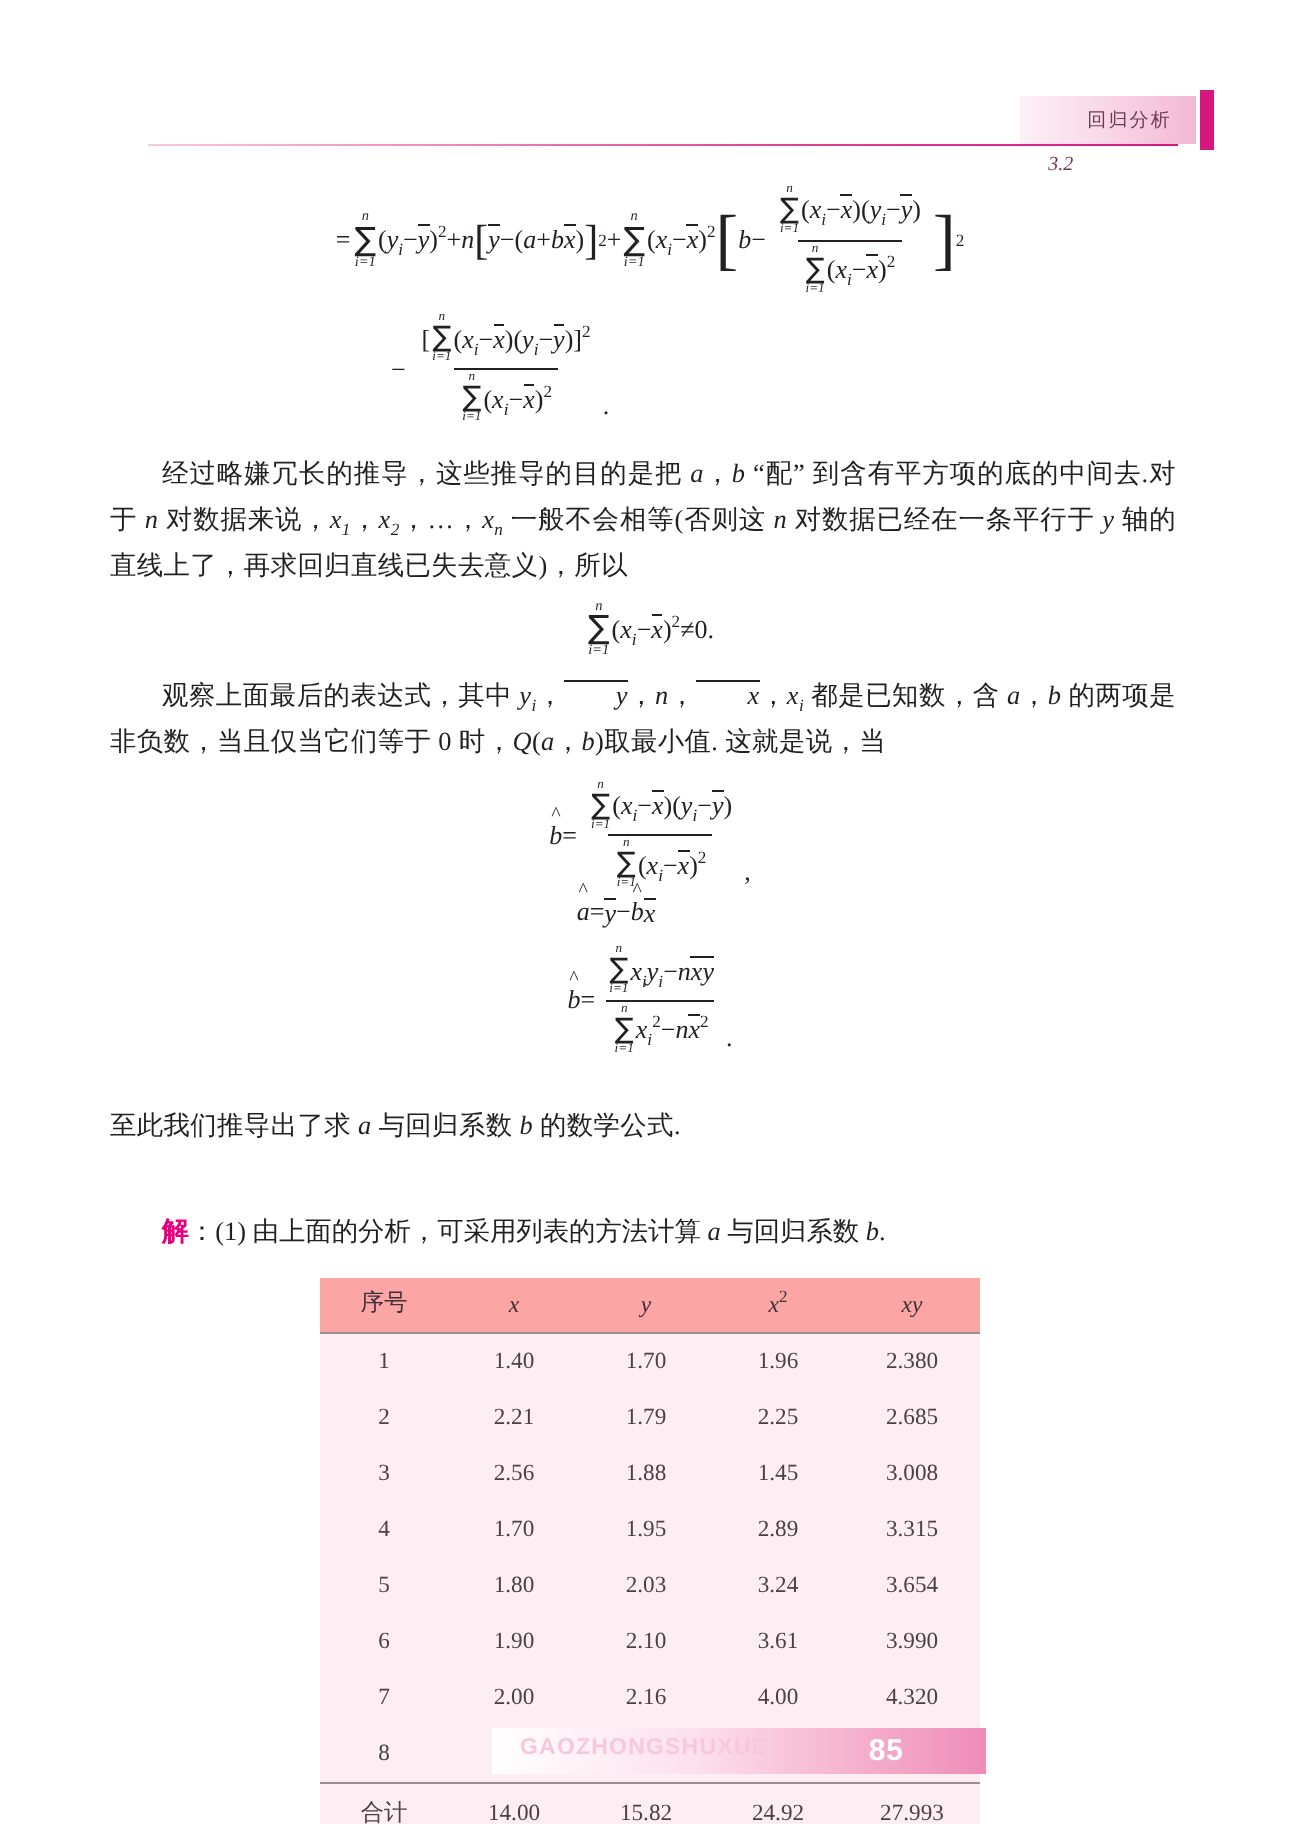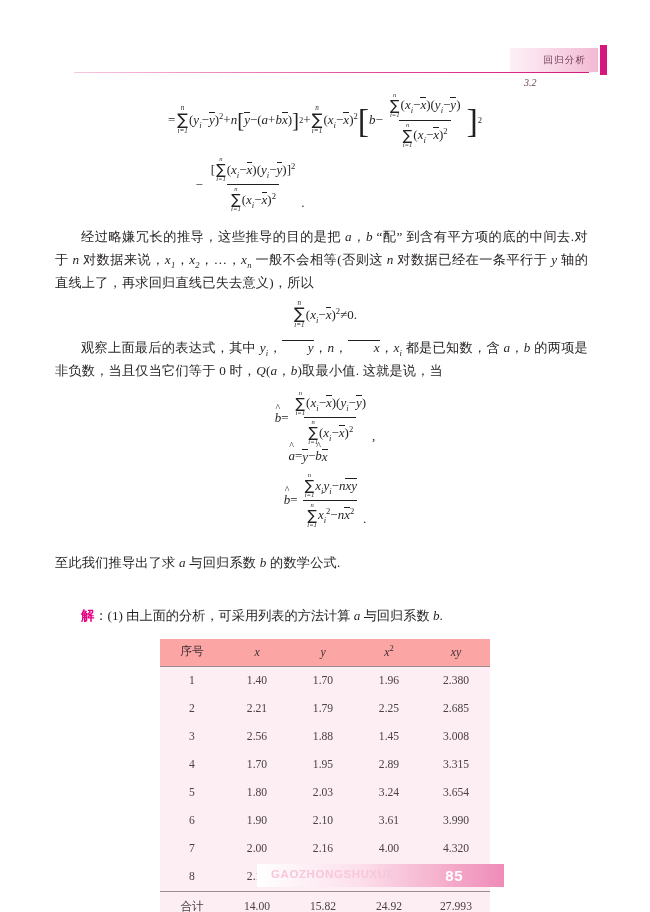--- a/index.html
+++ b/index.html
@@ -217,21 +217,21 @@
   table.data thead tr { border-bottom: 1px solid #9b8d93; }
   .colnum { width: 62px; }
   .colx   { width: 64px; }
   .coly   { width: 64px; }
   .colx2  { width: 64px; }
   .colxy  { width: 66px; }
 
   
   #page-footer {
     position: absolute;
-    left: 12px;
+    left: 1px;
     bottom: 22px;
     width: 522px;
     height: 26px;
   }
   #footer-bar {
     position: absolute;
     right: 30px;
     top: 0;
     width: 247px;
     height: 23px;

